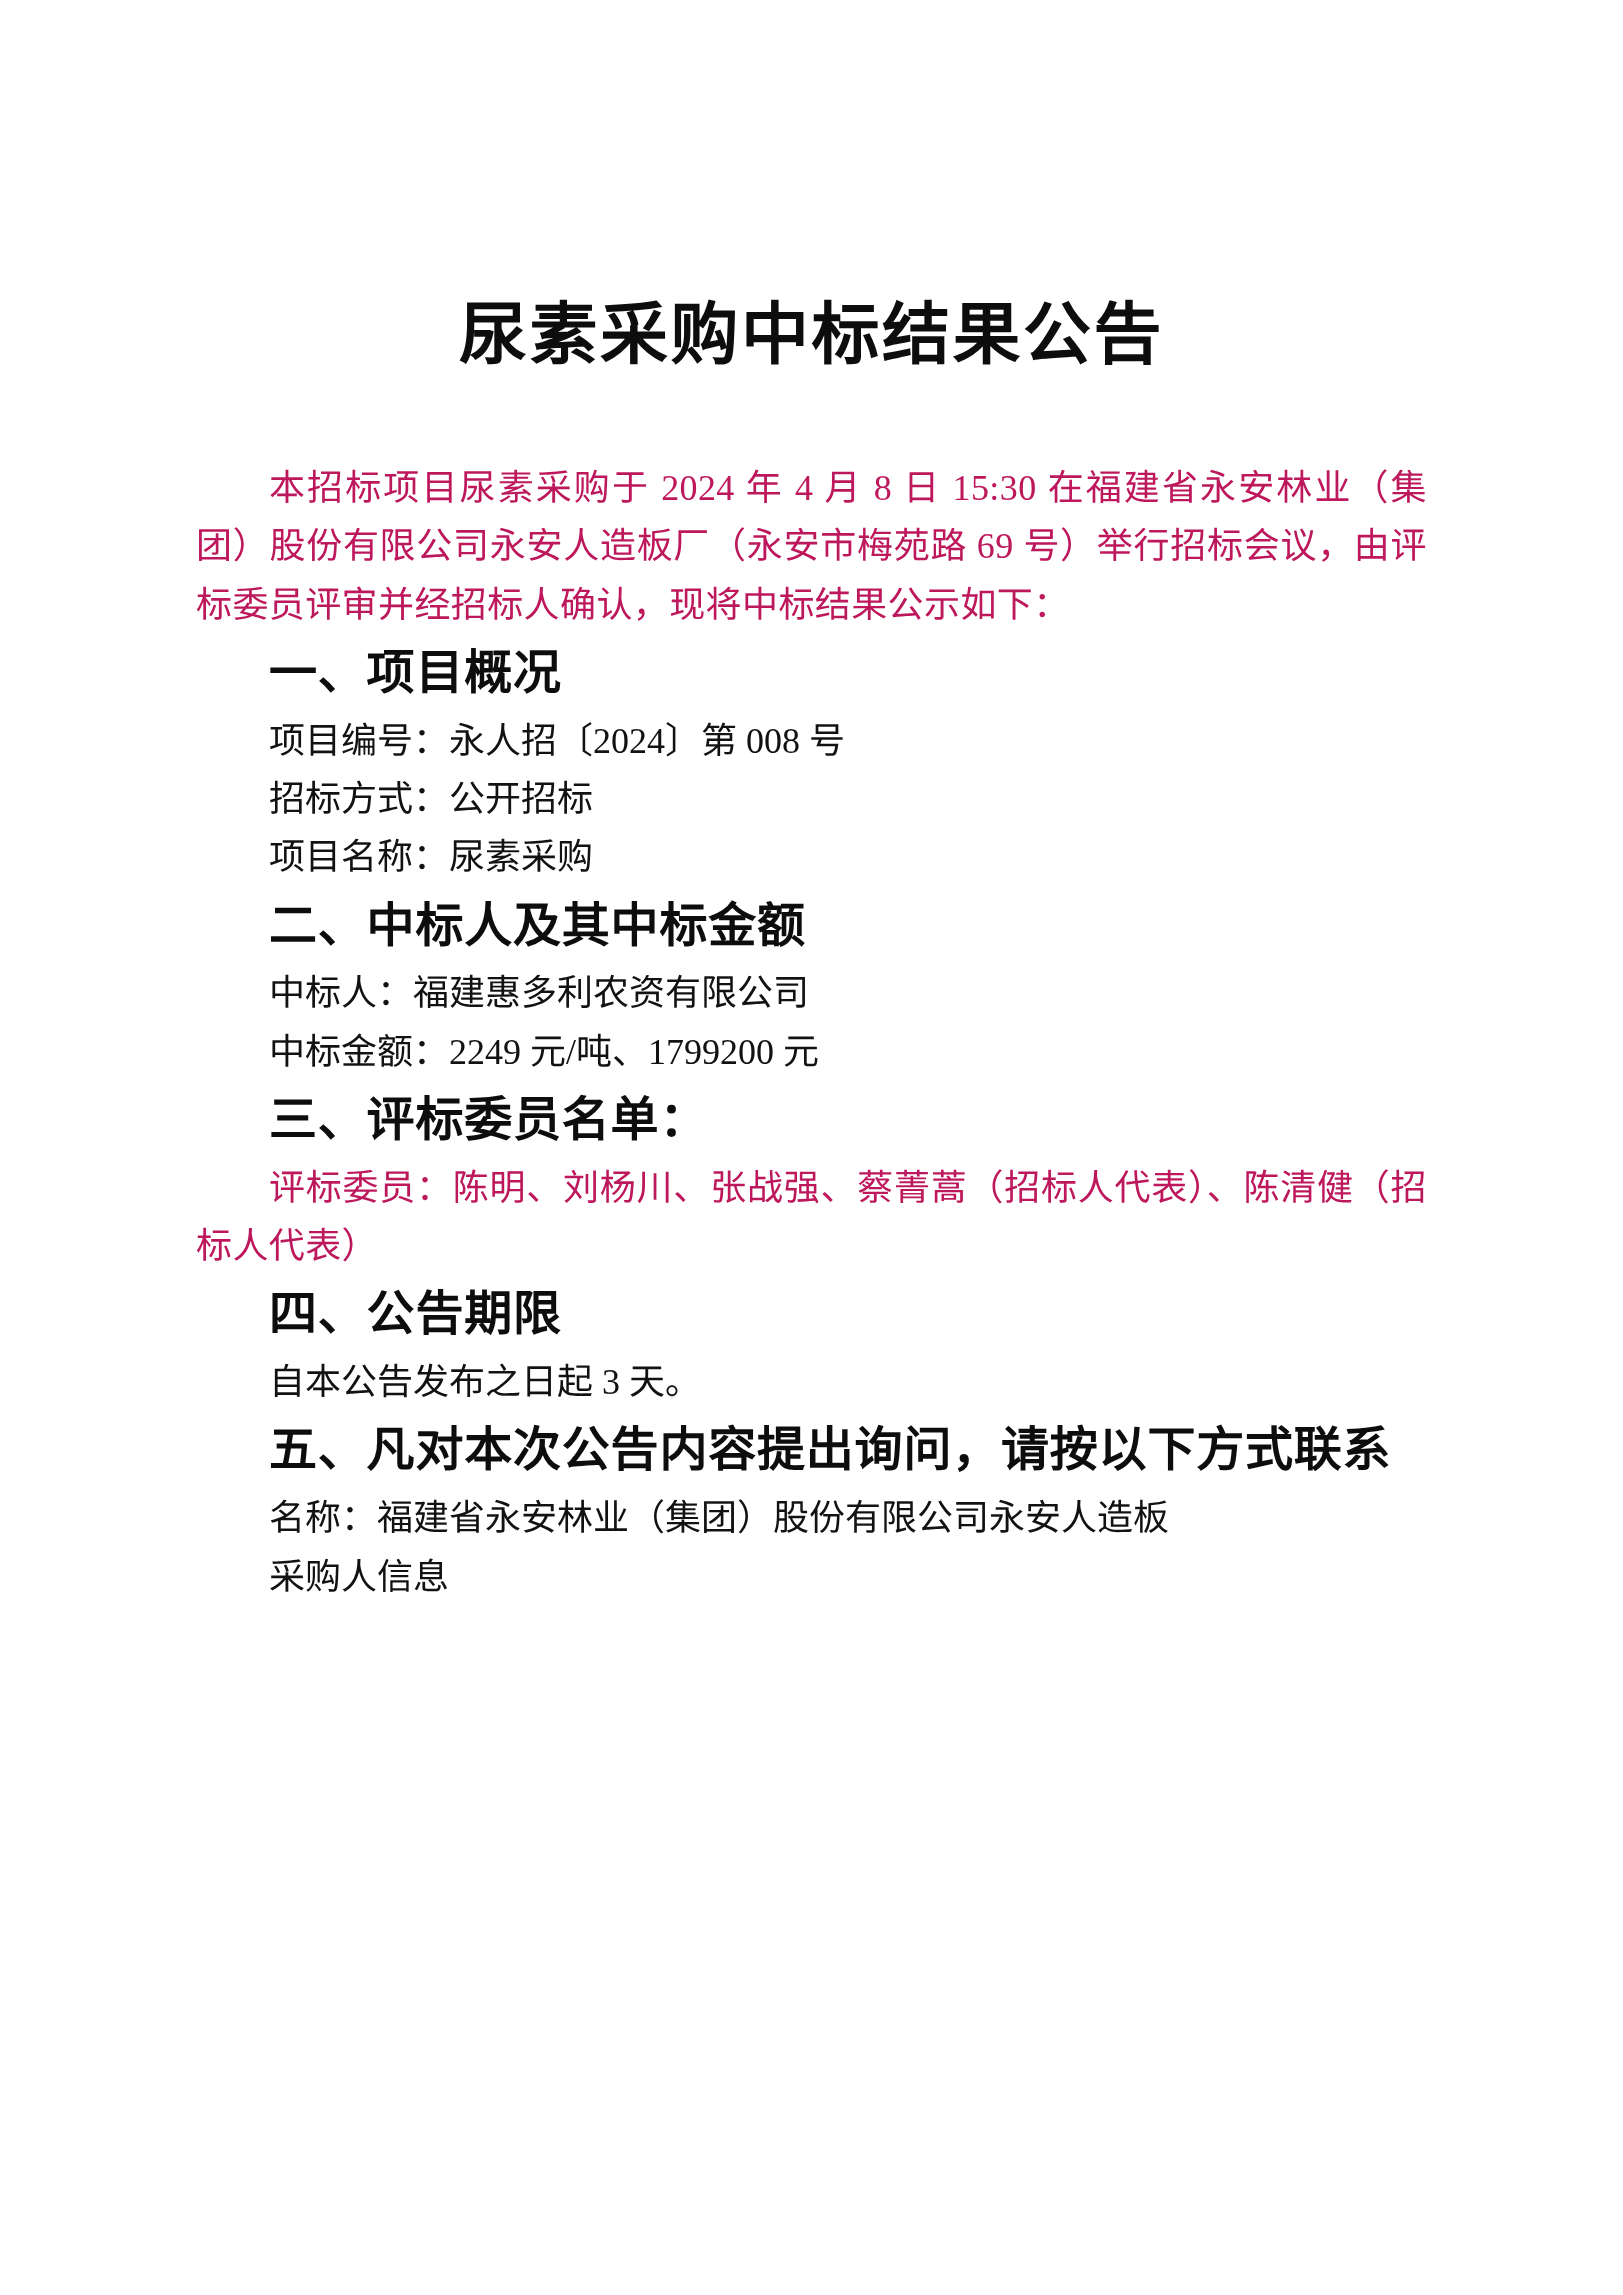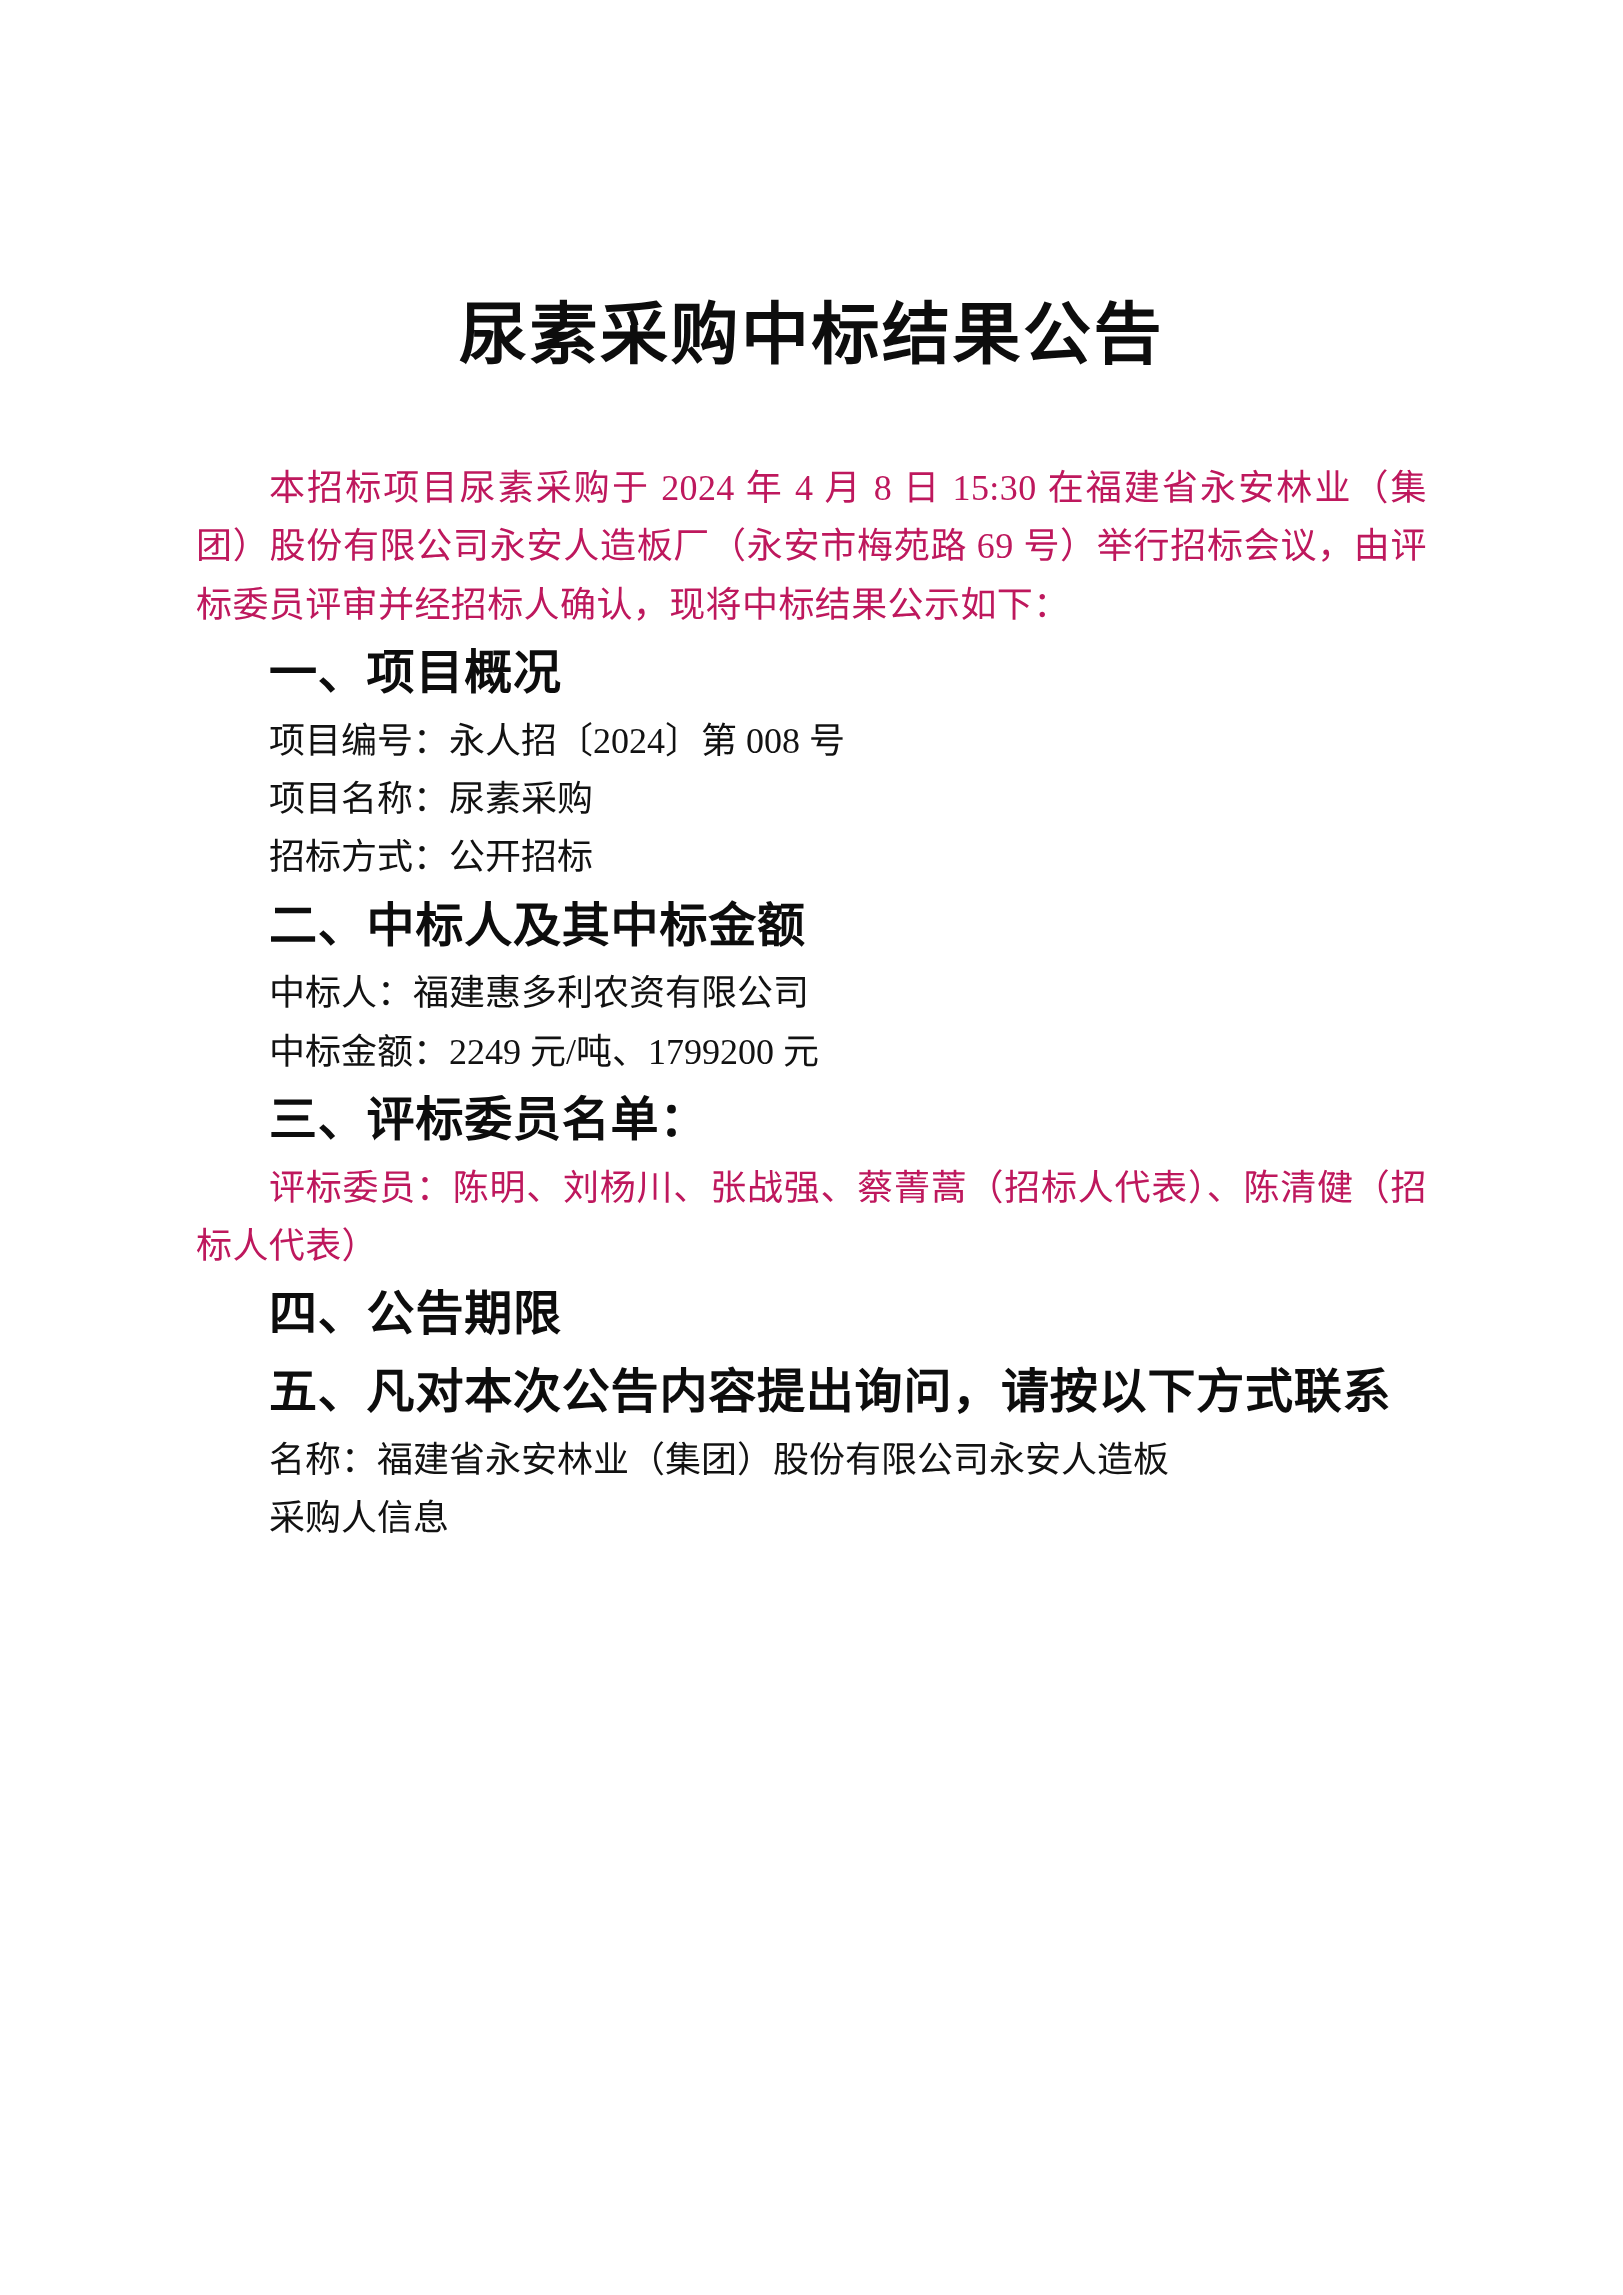--- a/index.html
+++ b/index.html
@@ -72,31 +72,32 @@
   <div class="doc-title">尿素采购中标结果公告</div>
 
   <div class="body-block">
 
     <div class="intro-wrap">
       <p class="para indent2">本招标项目尿素采购于 2024 年 4 月 8 日 15:30 在福建省永安林业（集团）股份有限公司永安人造板厂（永安市梅苑路 69 号）举行招标会议，由评标委员评审并经招标人确认，现将中标结果公示如下：</p>
     </div>
 
     <p class="heading">一、项目概况</p>
     <p class="sub">项目编号：永人招〔2024〕第 008 号</p>
+    <p class="sub">招标方式：公开招标</p>
     <p class="sub">项目名称：尿素采购</p>
-    <p class="sub">招标方式：公开招标</p>
 
     <p class="heading">二、中标人及其中标金额</p>
     <p class="sub">中标人：福建惠多利农资有限公司</p>
     <p class="sub">中标金额：2249 元/吨、1799200 元</p>
 
     <p class="heading">三、评标委员名单：</p>
     <p class="para indent2">评标委员：陈明、刘杨川、张战强、蔡菁蒿（招标人代表）、陈清健（招标人代表）</p>
 
     <p class="heading">四、公告期限</p>
+    <p class="sub">自本公告发布之日起 3 天。</p>
 
     <p class="heading">五、凡对本次公告内容提出询问，请按以下方式联系</p>
     <p class="sub">名称：福建省永安林业（集团）股份有限公司永安人造板</p>
     <p class="sub">采购人信息</p>
 
   </div>
 
 </div>
 
 

